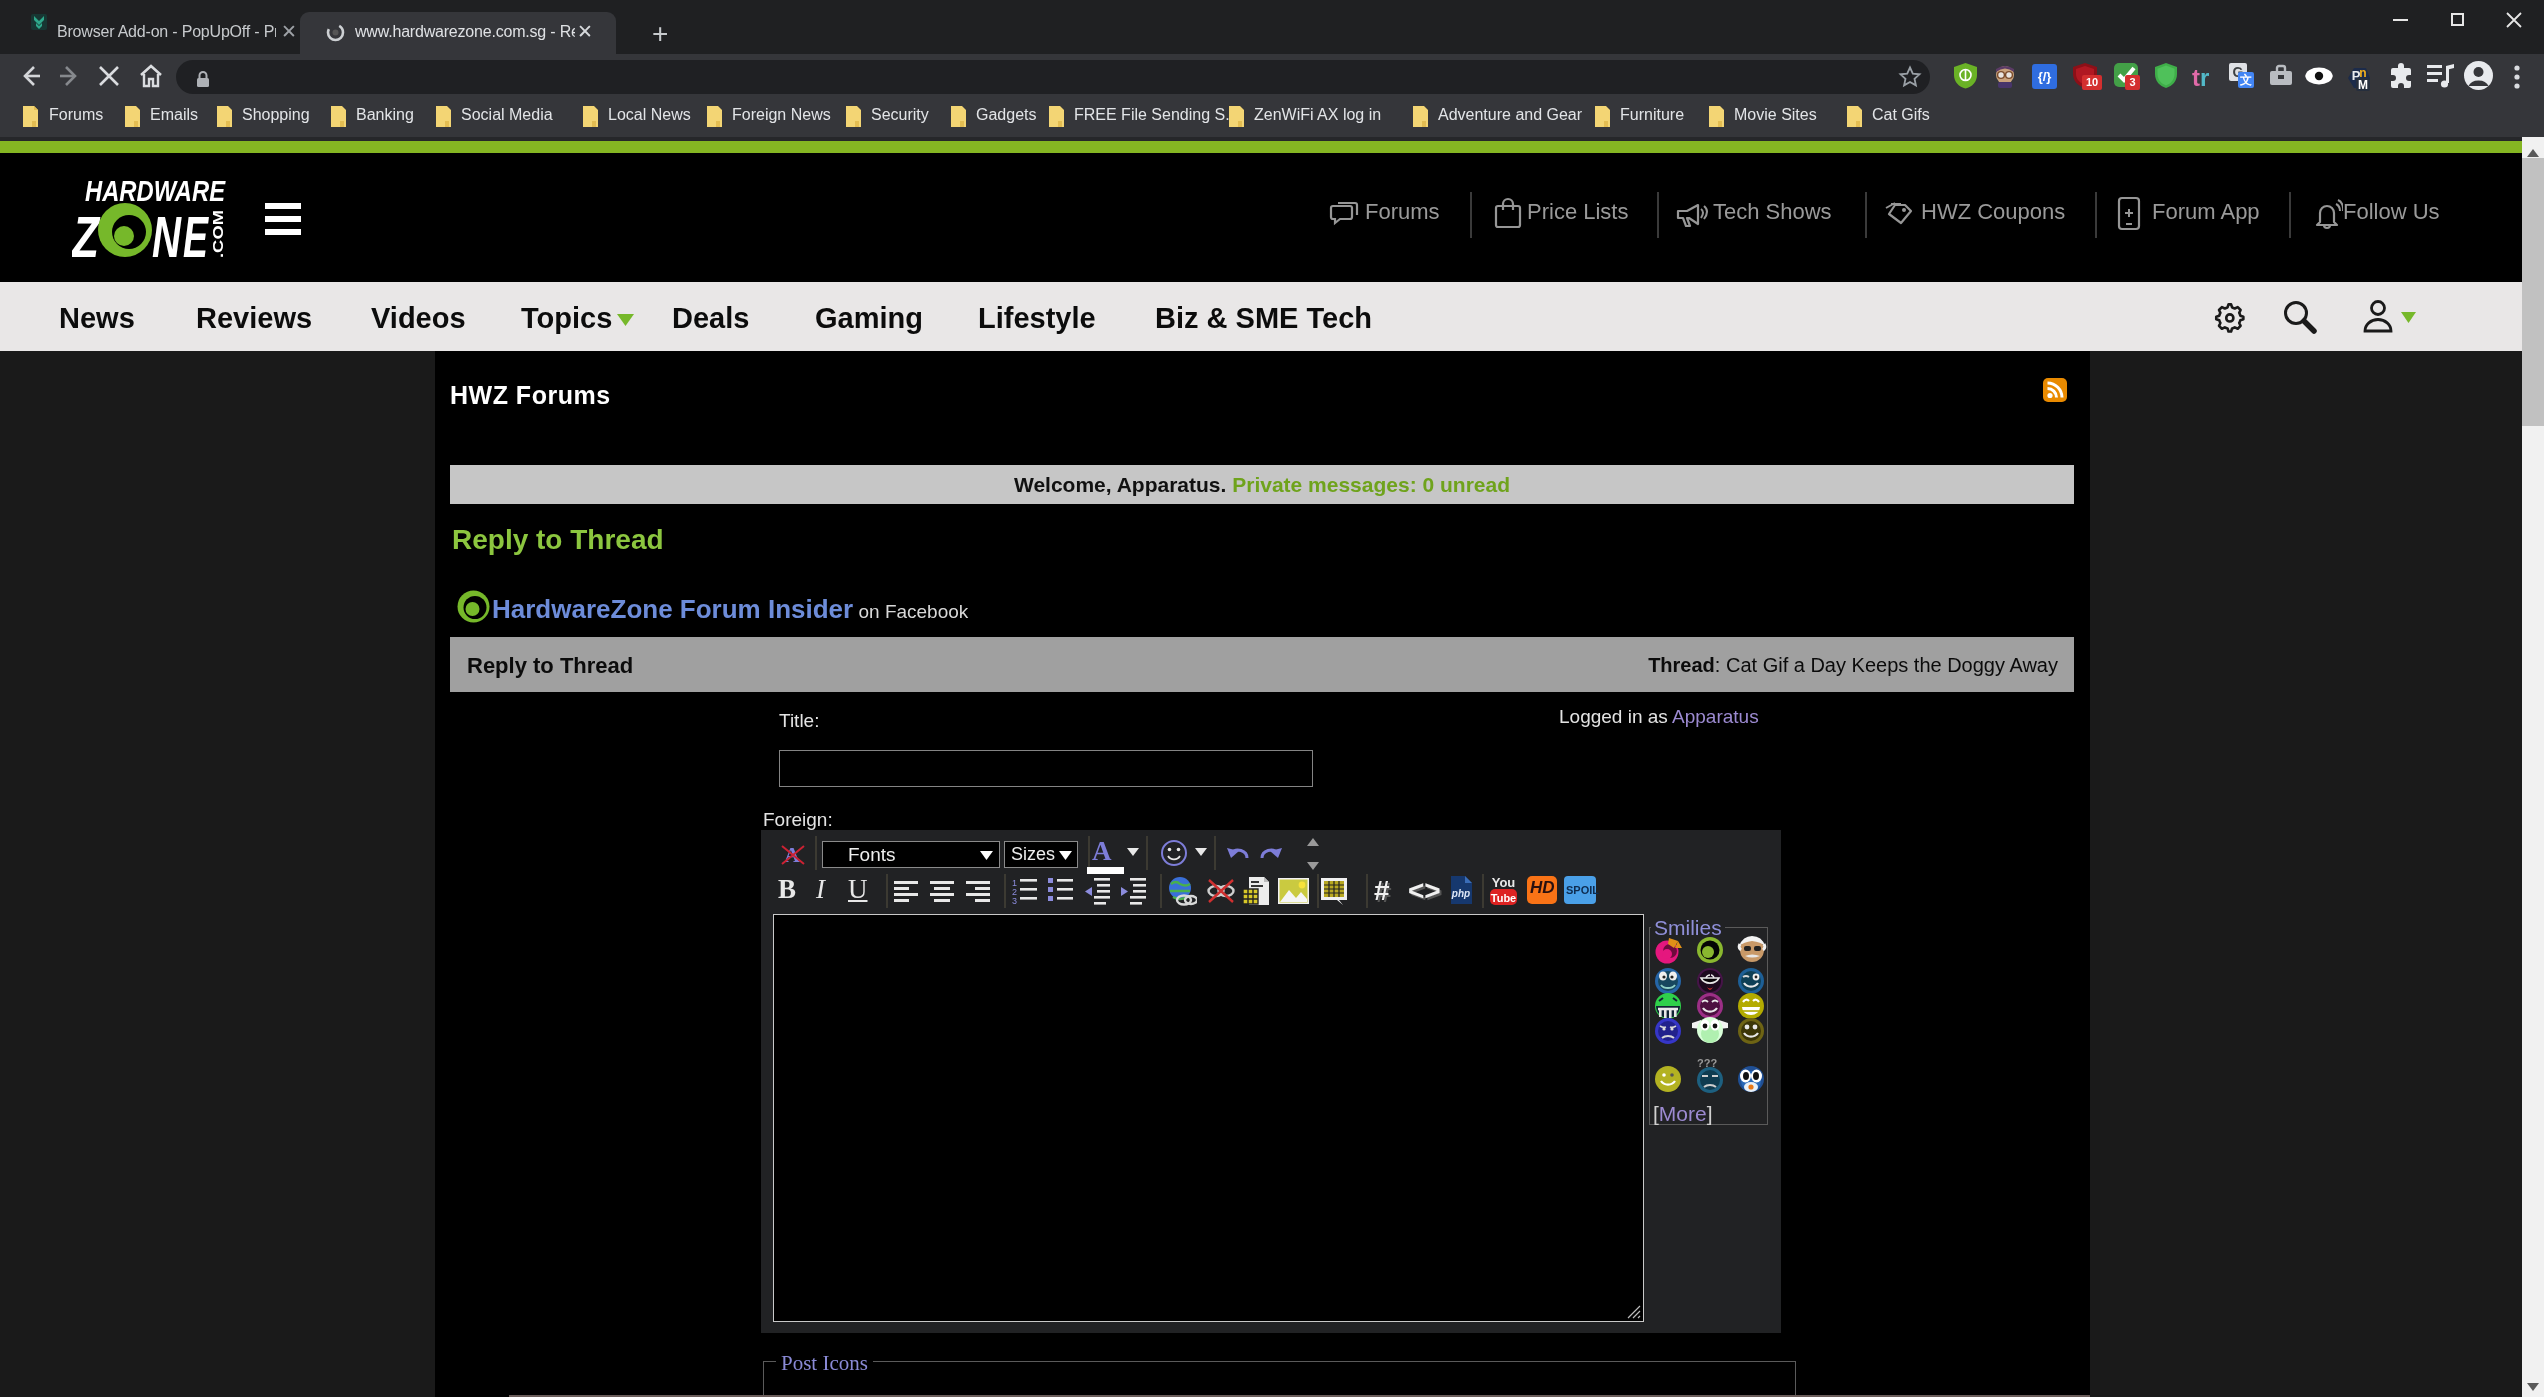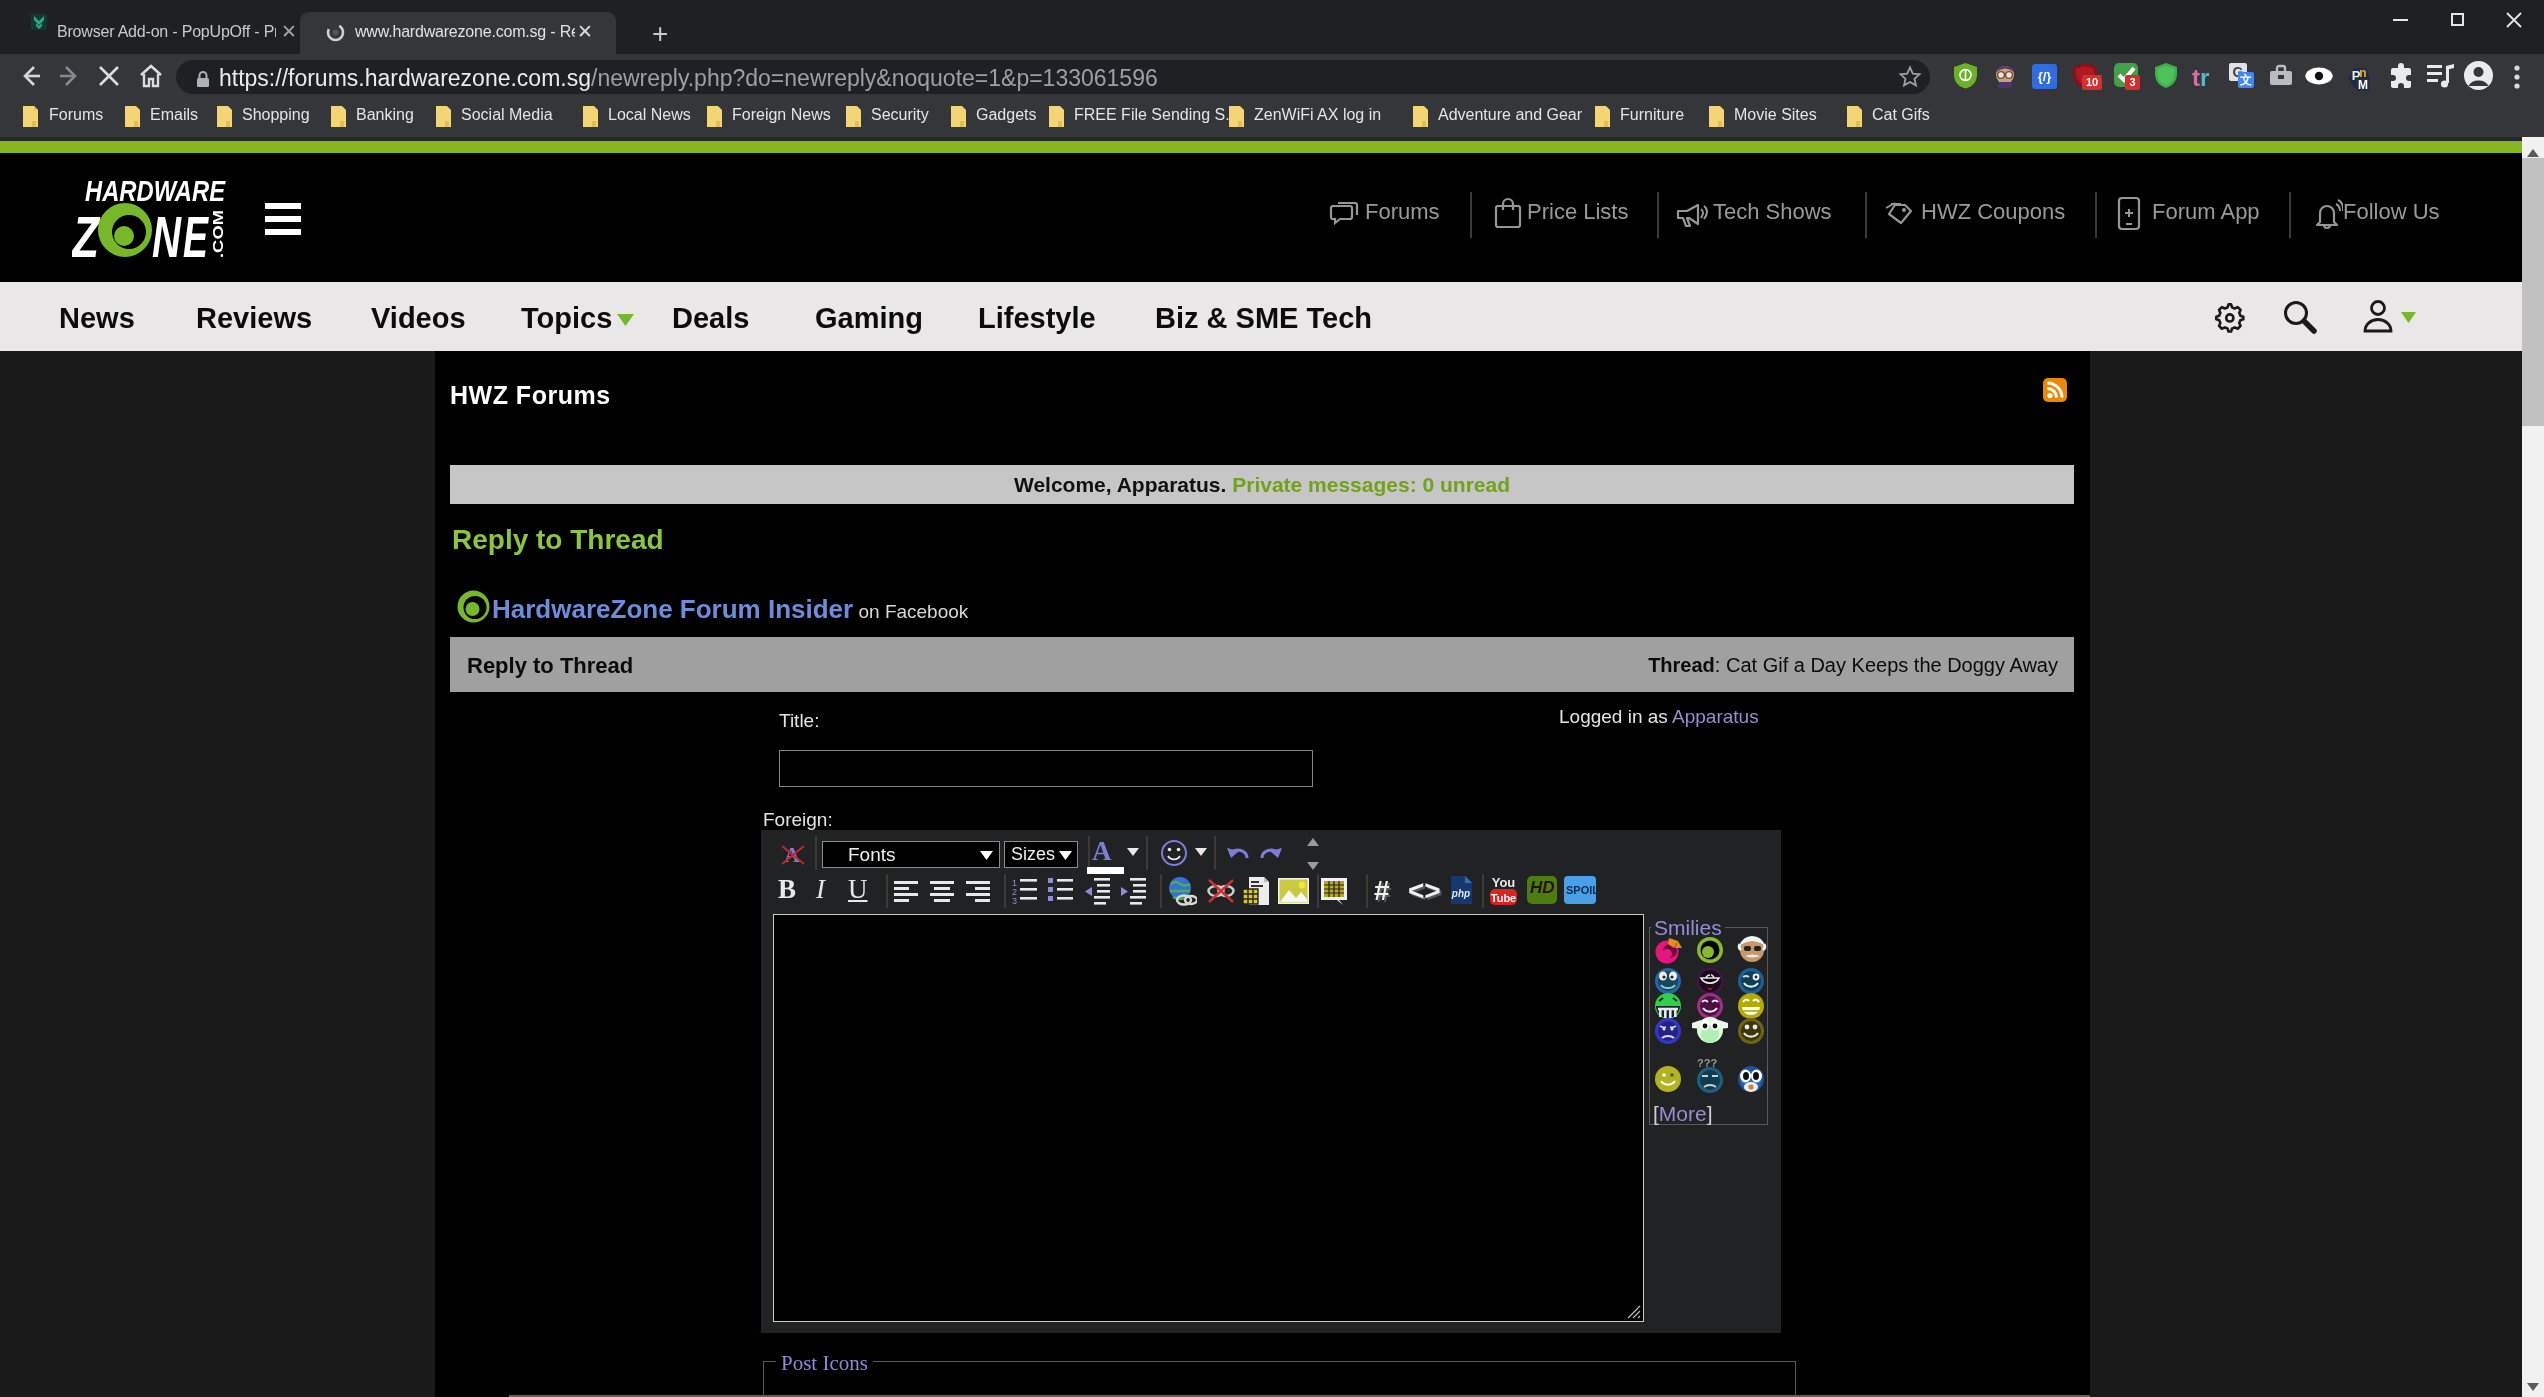--- a/index.html
+++ b/index.html
@@ -66,21 +66,20 @@
       </svg>
     </div>
 
   <div class="a" style="left:176px;top:6px;width:1754px;height:34px;background:#1f2023;border-radius:17px">
     <div class="a" style="left:17px;top:9px">
         <svg width="20" height="20" viewBox="0 0 20 20">
           <rect x="4" y="9" width="12" height="9" rx="1.5" fill="#aeb1b6"></rect>
           <path d="M6.5 9 V6.5 a3.5 3.5 0 0 1 7 0 V9" stroke="#aeb1b6" stroke-width="2" fill="none"></path>
         </svg>
       </div>
-    <div class="a" style="left:43px;top:5px;font-size:23px;white-space:nowrap"><span style="color:#e8eaed">https://forums.hardwarezone.com.sg</span><span style="color:#9aa0a6">/newreply.php?do=newreply&amp;noquote=1&amp;p=133061596</span></div>
     <div class="a" style="left:1722px;top:5px">
         <svg width="24" height="24" viewBox="0 0 24 24">
           <path d="M12 2.5 L14.8 8.6 21.5 9.3 16.5 13.8 17.9 20.4 12 17 6.1 20.4 7.5 13.8 2.5 9.3 9.2 8.6 Z" fill="none" stroke="#9aa0a6" stroke-width="1.8"></path>
         </svg>
       </div>
   </div>
 
   <div class="a" style="left:1952px;top:8px">
       <svg width="27" height="27" viewBox="0 0 27 27">
         <path d="M13.5 1 L25 5 V13 C25 20 20 25 13.5 26.5 C7 25 2 20 2 13 V5 Z" fill="#6ab226"></path>
@@ -550,21 +549,21 @@
         <path d="M2 1 H16 L23 8 V29 H2 Z" fill="#16386e"></path>
         <path d="M16 1 V8 H23" fill="#3a6db8"></path>
         <text x="12" y="22" font-size="10" font-weight="bold" font-style="italic" fill="#dce6f5" text-anchor="middle" font-family="Liberation Sans">php</text>
       </svg>
     <div class="sepv" style="left:721px;top:44px;height:34px;background:#3c3a32"></div>
     <svg class="a" style="left:729px;top:44px" width="27" height="32" viewBox="0 0 27 32">
         <text x="13.5" y="13" font-size="13" font-weight="bold" fill="#e8e8e8" text-anchor="middle" font-family="Liberation Sans">You</text>
         <rect x="0" y="15" width="27" height="16" rx="5" fill="#d22"></rect>
         <text x="13.5" y="27.5" font-size="11" font-weight="bold" fill="#fff" text-anchor="middle" font-family="Liberation Sans">Tube</text>
       </svg>
-    <div class="a" style="left:766px;top:46px;width:30px;height:28px;background:#4d7c0f;border-radius:5px;">
+    <div class="a" style="left:766px;top:46px;width:30px;height:28px;background:#f97316;border-radius:5px;">
         <span style="position:absolute;left:3px;top:2px;font-size:17px;font-weight:bold;font-style:italic;color:#281010">HD</span>
       </div>
     <div class="a" style="left:803px;top:46px;width:32px;height:28px;background:#4aa0e8;border-radius:4px;">
         <span style="position:absolute;left:2px;top:8px;font-size:11px;font-weight:bold;color:#0e2c50">SPOIL</span>
       </div>
 
     <div class="a" style="left:12px;top:84px;width:871px;height:408px;background:#000;border:1px solid #c9c9c9">
       <svg class="a" style="right:2px;bottom:2px" width="14" height="14" viewBox="0 0 14 14">
           <path d="M13 1 L1 13 M13 6 L6 13 M13 11 L11 13" stroke="#bbb" stroke-width="1.2"></path>
         </svg>

